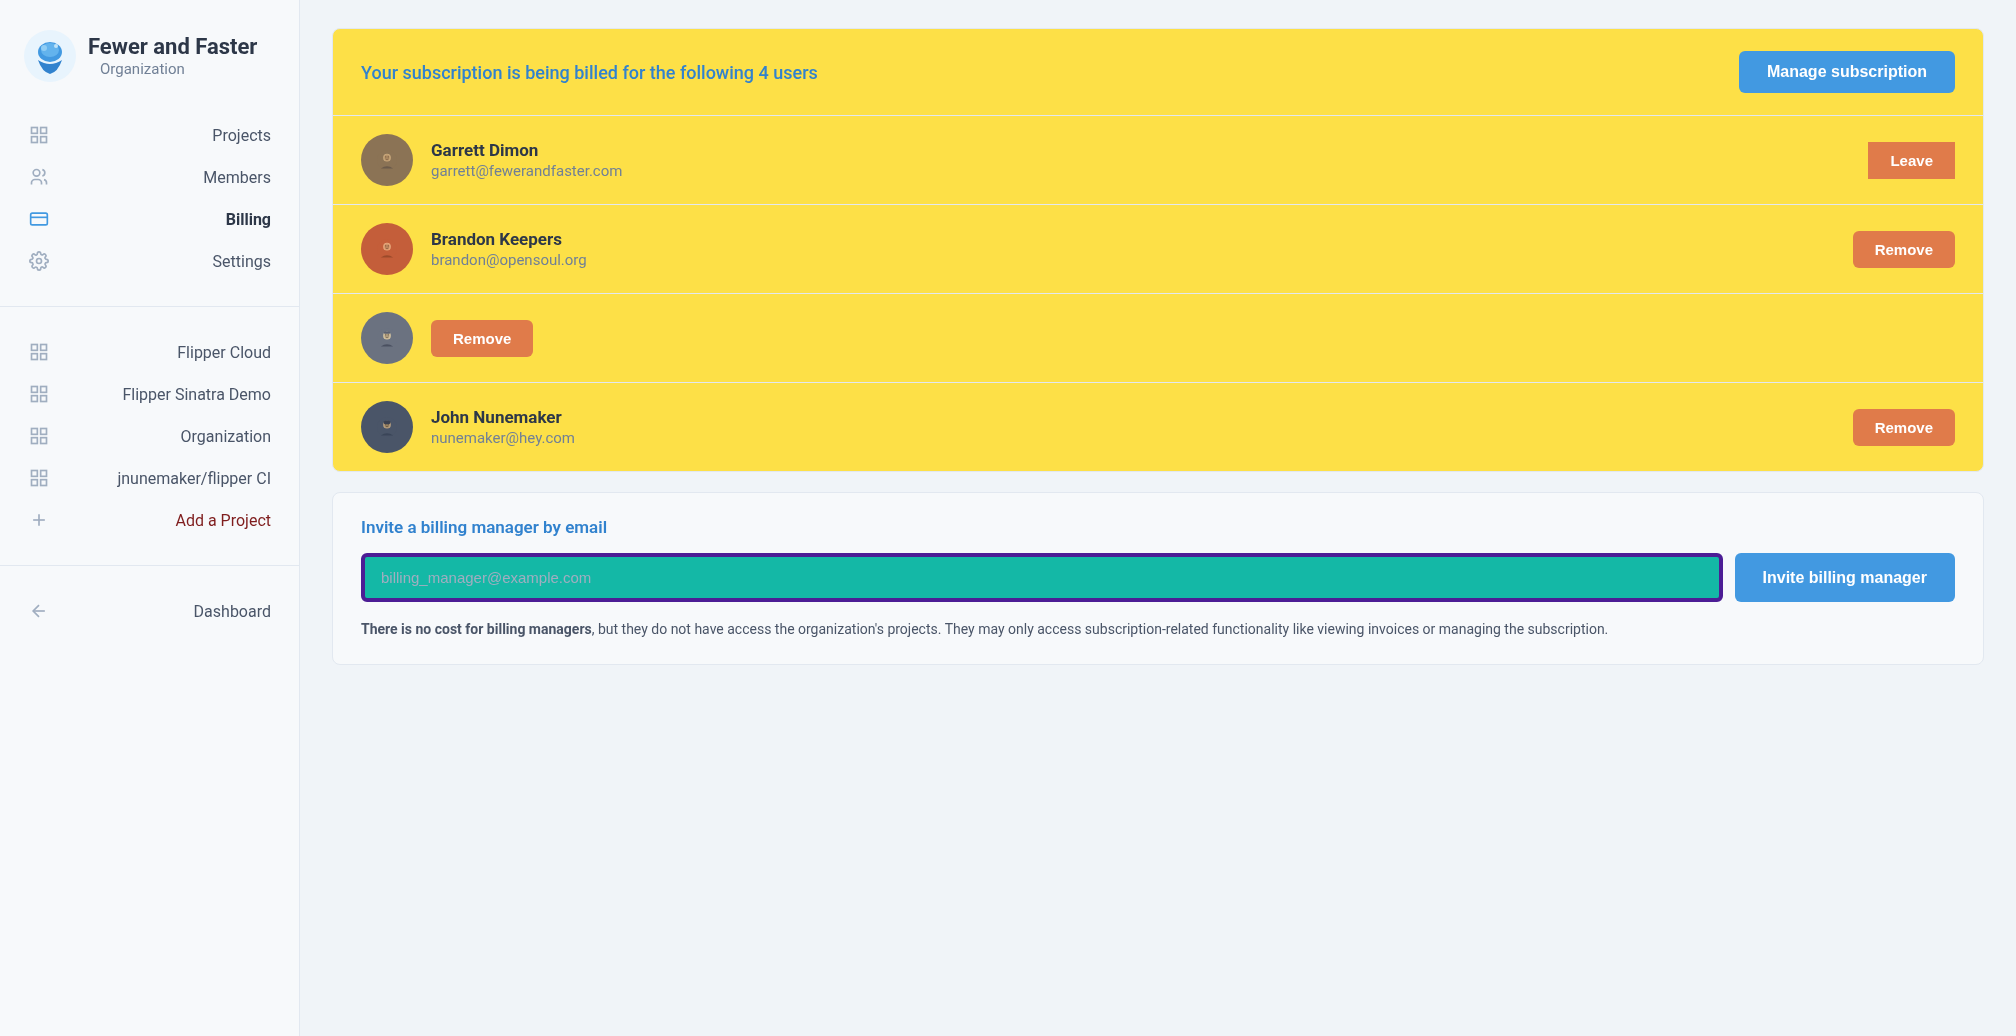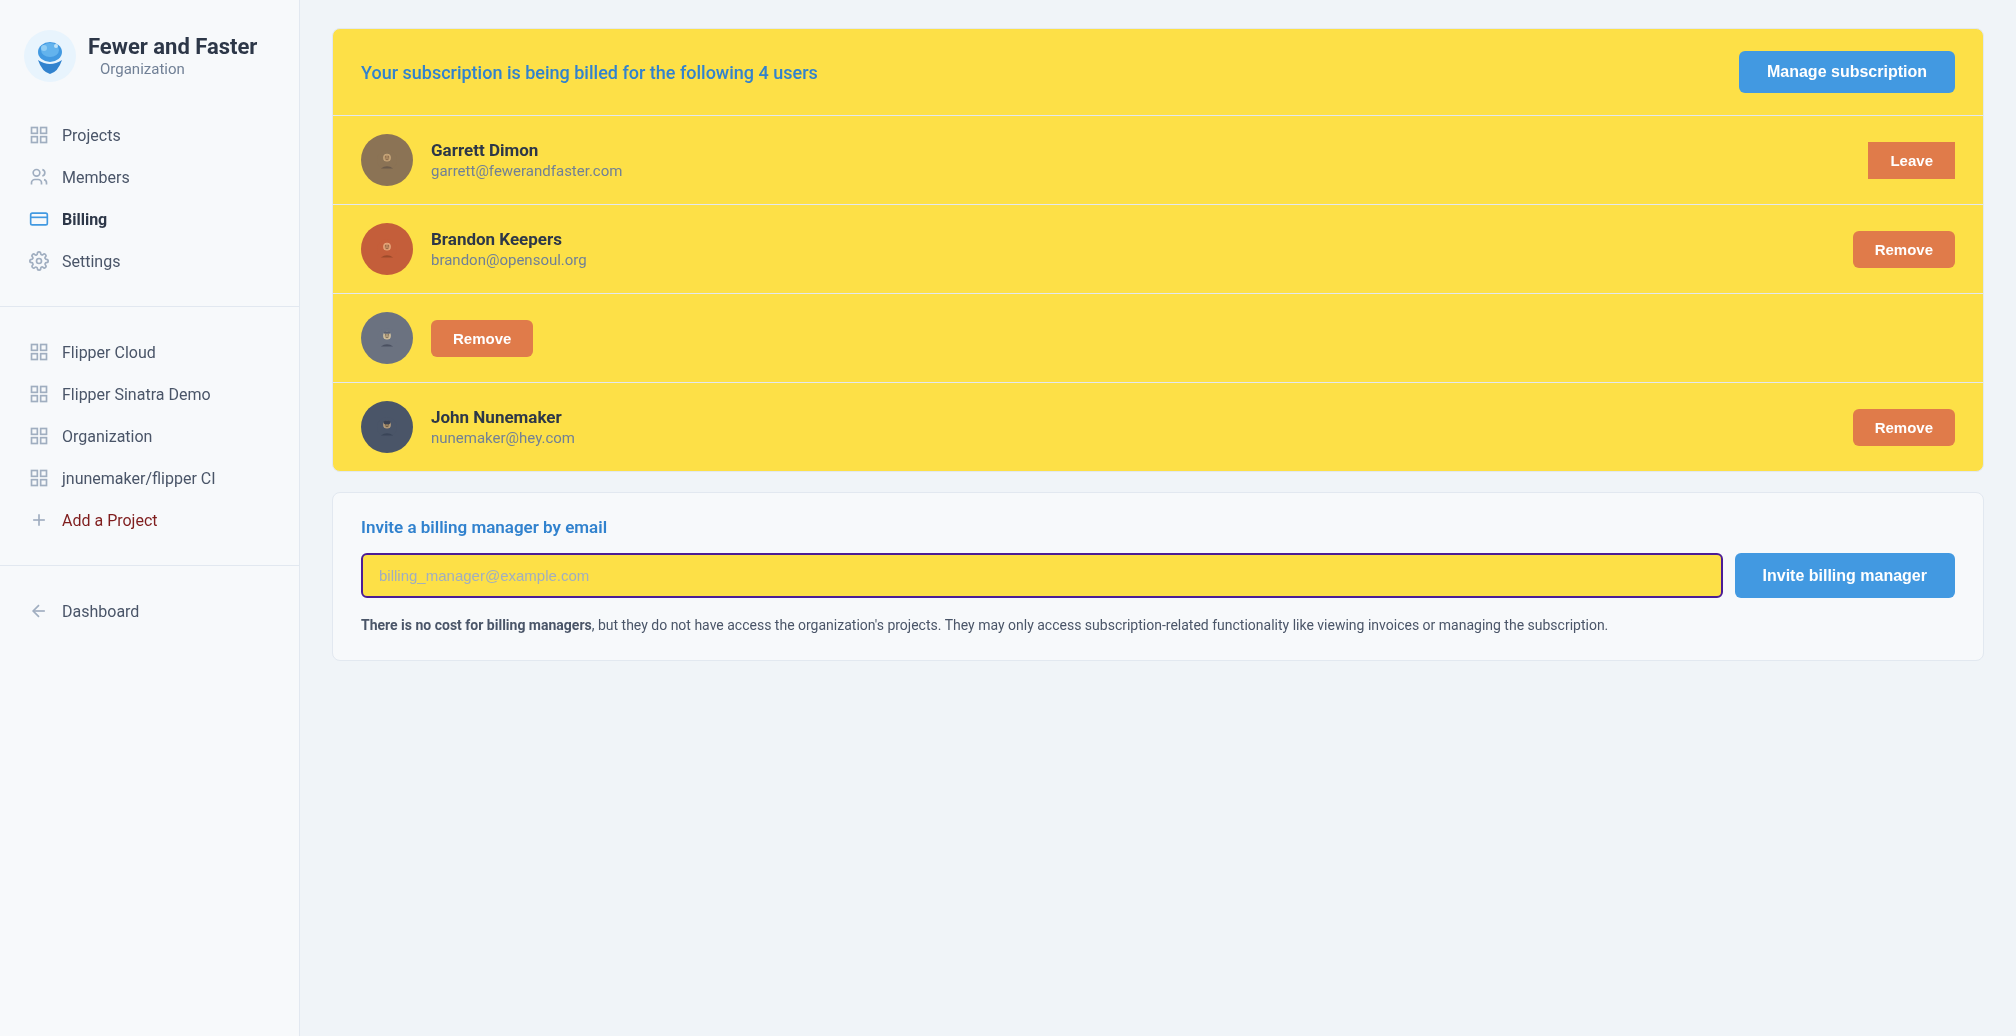--- a/index.html
+++ b/index.html
@@ -53,20 +53,21 @@
     .nav-item {
       display: flex;
       align-items: center;
       gap: 12px;
       padding: 10px 28px;
       cursor: pointer;
       color: #4a5568;
       font-size: 16px;
       text-decoration: none;
       border-radius: 0;
+      justify-content: space-between;
     }
 
     .nav-item.active {
       font-weight: 700;
       color: #2d3748;
     }
 
     .nav-item.active .nav-icon {
       color: #4299e1;
     }
@@ -234,27 +235,27 @@
     }
 
     .invite-form {
       display: flex;
       gap: 12px;
       margin-bottom: 16px;
     }
 
     .invite-input {
       flex: 1;
-      border: 2px solid #4c1d95;
+      border: 4px solid #4c1d95;
       border-radius: 6px;
       padding: 12px 16px;
       font-size: 15px;
       color: #4a5568;
       outline: none;
-      background: #fde047;
+      background: #14b8a6;
     }
 
     .invite-input::placeholder {
       color: #a0aec0;
     }
 
     .invite-btn {
       background: #4299e1;
       color: #fff;
       border: none;

